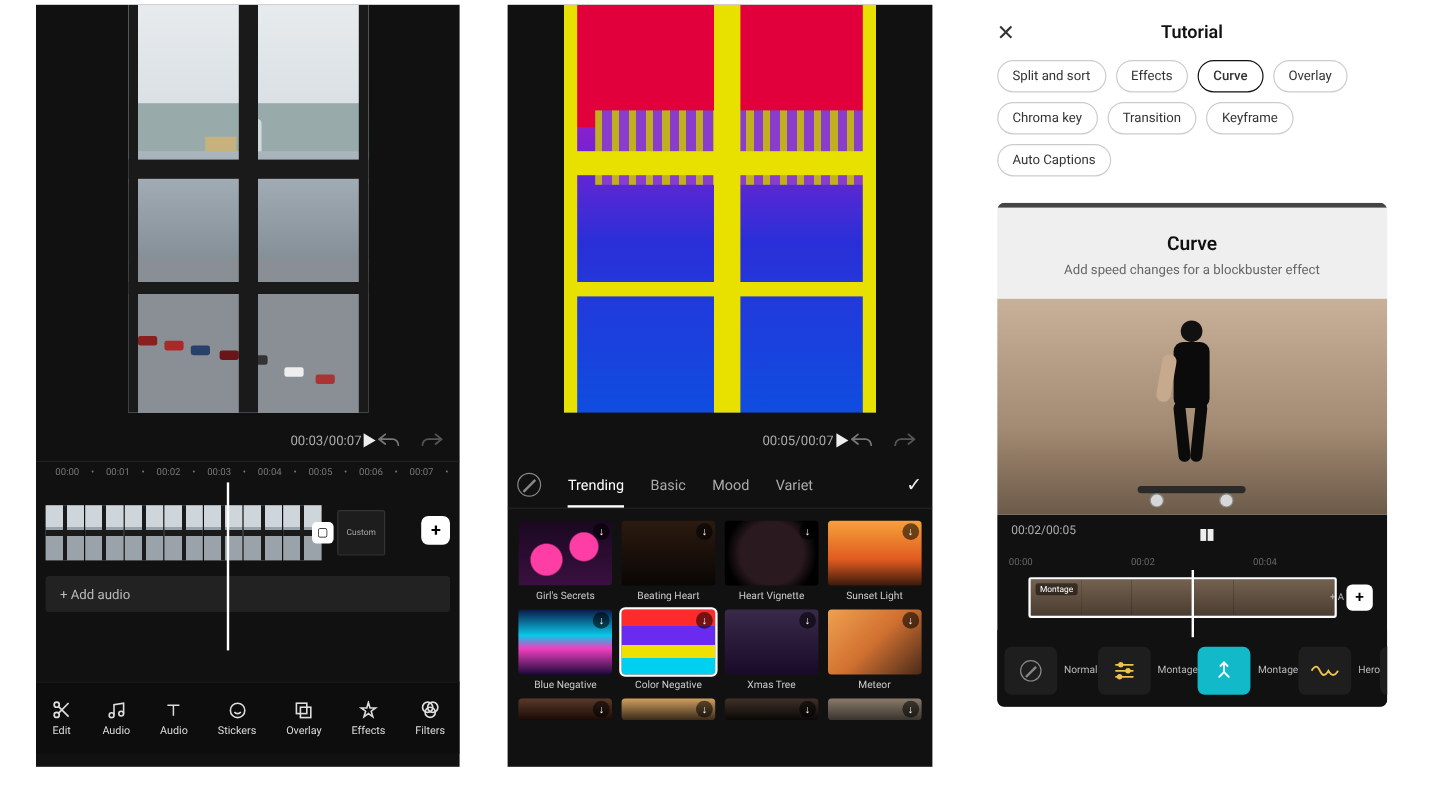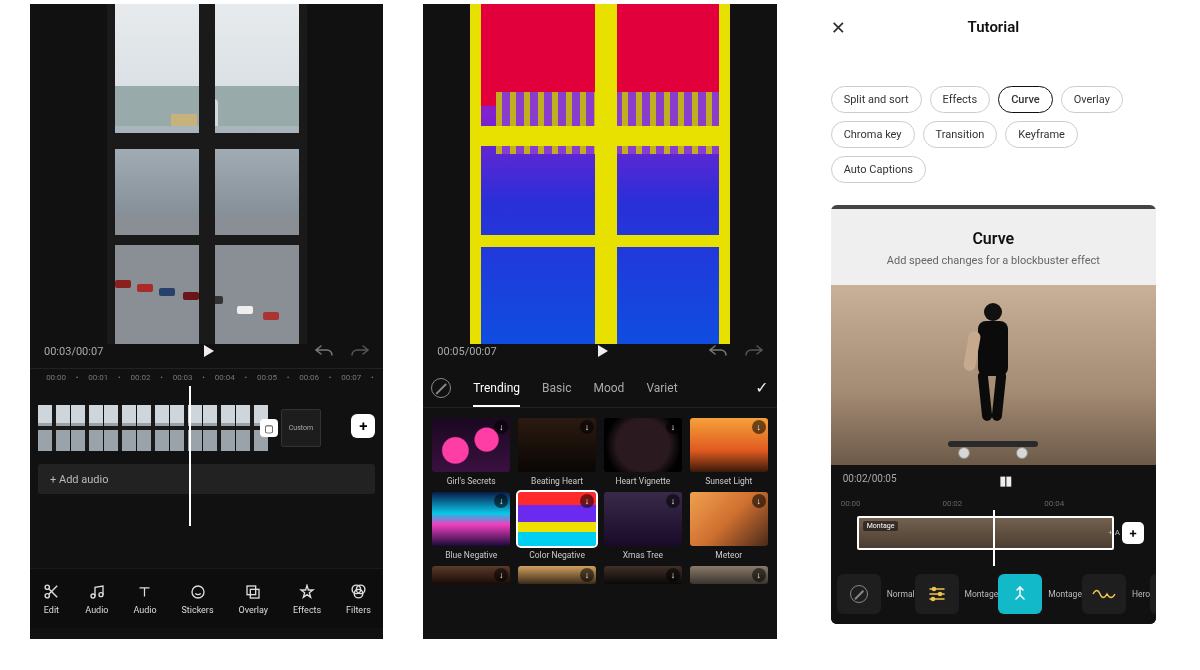--- a/index.html
+++ b/index.html
@@ -44,22 +44,22 @@
             background:linear-gradient(#aab5bd,#7f8a92);}
   .lot{position:absolute;left:0;right:0;bottom:0;height:38%;
        background:#8a8f95;}
   .car{position:absolute;width:16px;height:8px;border-radius:2px;}
   .window-frame{position:absolute;inset:0;pointer-events:none;}
   .window-frame div{position:absolute;background:#1a1a1a;}
   .vbar{top:0;bottom:0;width:10px;}
   .hbar{left:0;right:0;height:10px;}
 
   .transport{
-    display:flex;align-items:center;justify-content:space-between;
-    padding:0 14px 10px;color:#999;
+    display:flex;align-items:center;justify-content:flex-end;
+    padding:16px 14px 10px;color:#999;
   }
   .transport .time{font-size:11px;color:#aaa;}
   .play-btn{color:#eee;font-size:16px;cursor:pointer;}
   .undo-redo{display:flex;gap:18px;color:#666;font-size:15px;}
 
   .ruler{display:flex;gap:0;font-size:8px;color:#777;padding:0 8px;
          border-top:1px solid #222;align-items:center;height:18px;}
   .ruler span{flex:1;text-align:center;}
   .ruler .dot{flex:0 0 6px;text-align:center;}
 
@@ -125,21 +125,21 @@
           font-size:9px;display:flex;align-items:center;justify-content:center;}
   .fx .lbl{font-size:8.5px;color:#ccc;white-space:nowrap;}
   .fx.selected .sw{outline:2px solid #fff;}
 
   
   .phone.light{background:#fff;color:#111;}
   .tut-header{display:flex;align-items:center;justify-content:center;
               height:46px;position:relative;font-size:15px;font-weight:600;}
   .tut-header .close{position:absolute;left:14px;font-size:18px;color:#333;
                      cursor:pointer;font-weight:300;}
-  .chips{display:flex;flex-wrap:wrap;gap:8px 8px;padding:0 14px 10px;margin-top:36px;}
+  .chips{display:flex;flex-wrap:wrap;gap:8px 8px;padding:0 14px 10px;}
   .chip{border:1px solid #ccc;border-radius:16px;padding:6px 12px;
         font-size:11px;color:#333;background:#fff;cursor:pointer;}
   .chip.active{border-color:#111;font-weight:500;}
 
   .tut-card{margin:12px 14px 0;background:#efefef;border-radius:6px;
             overflow:hidden;display:flex;flex-direction:column;}
   .tut-card .hdr{padding:20px 14px 18px;text-align:center;}
   .tut-card .hdr h3{font-size:16px;margin-bottom:6px;font-weight:600;}
   .tut-card .hdr p{font-size:11px;color:#666;}
   .tut-vid{height:180px;position:relative;overflow:hidden;

